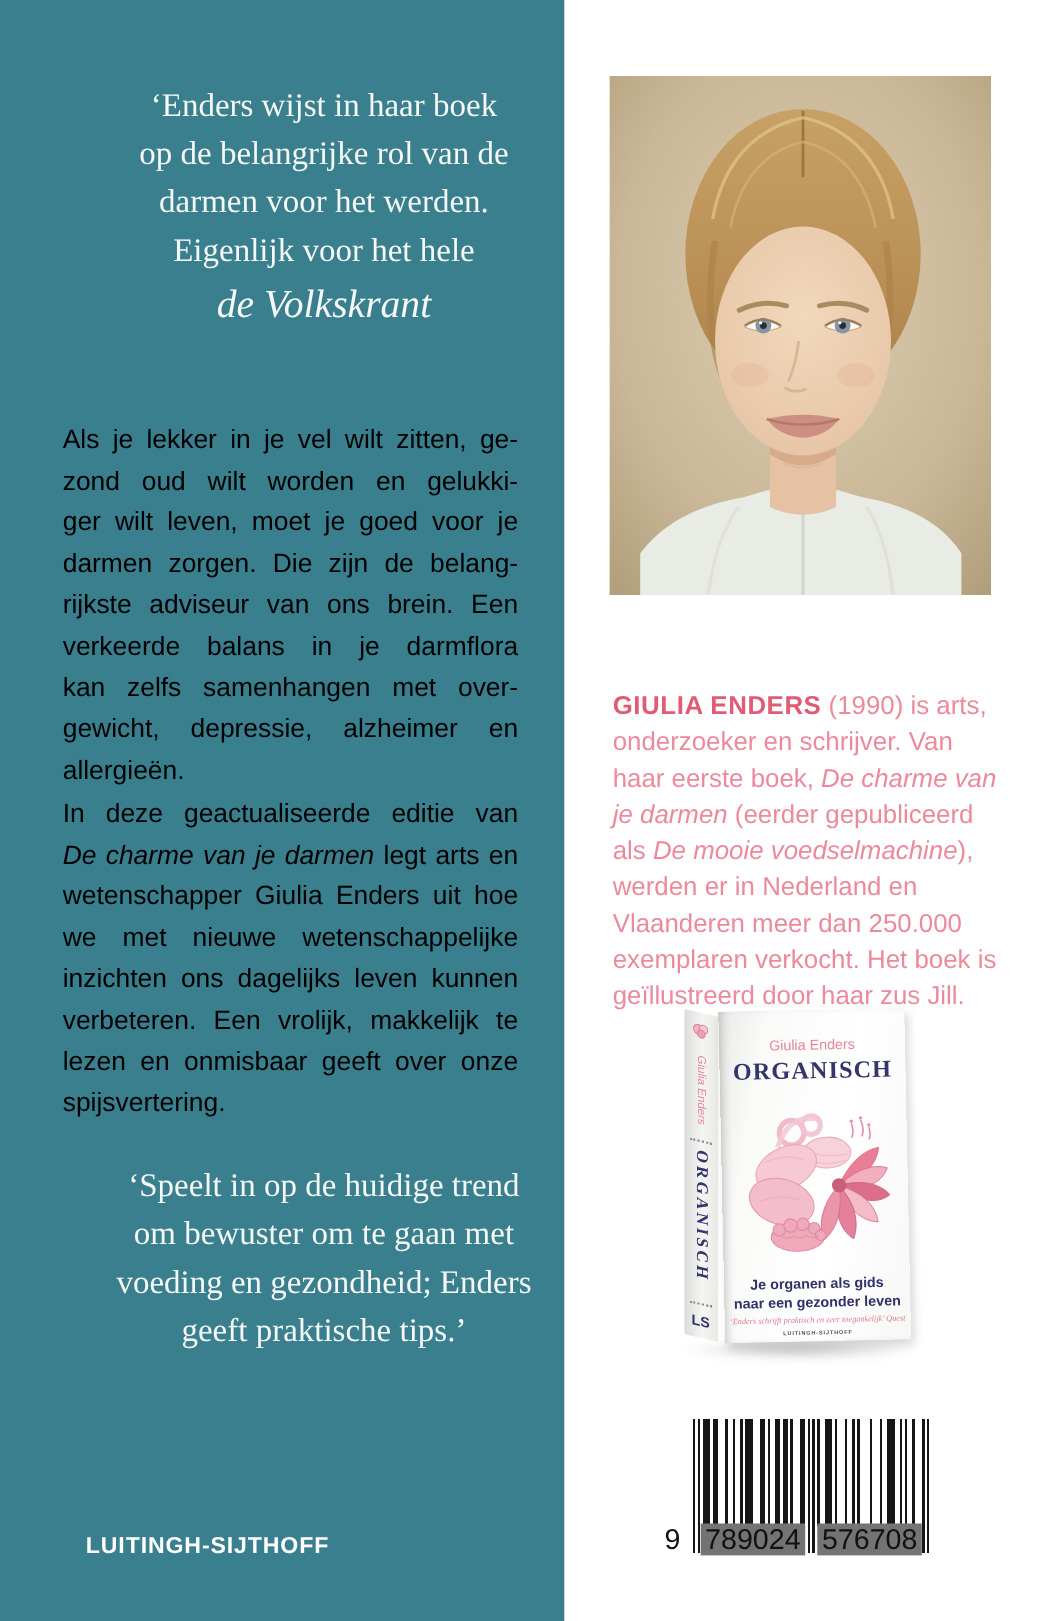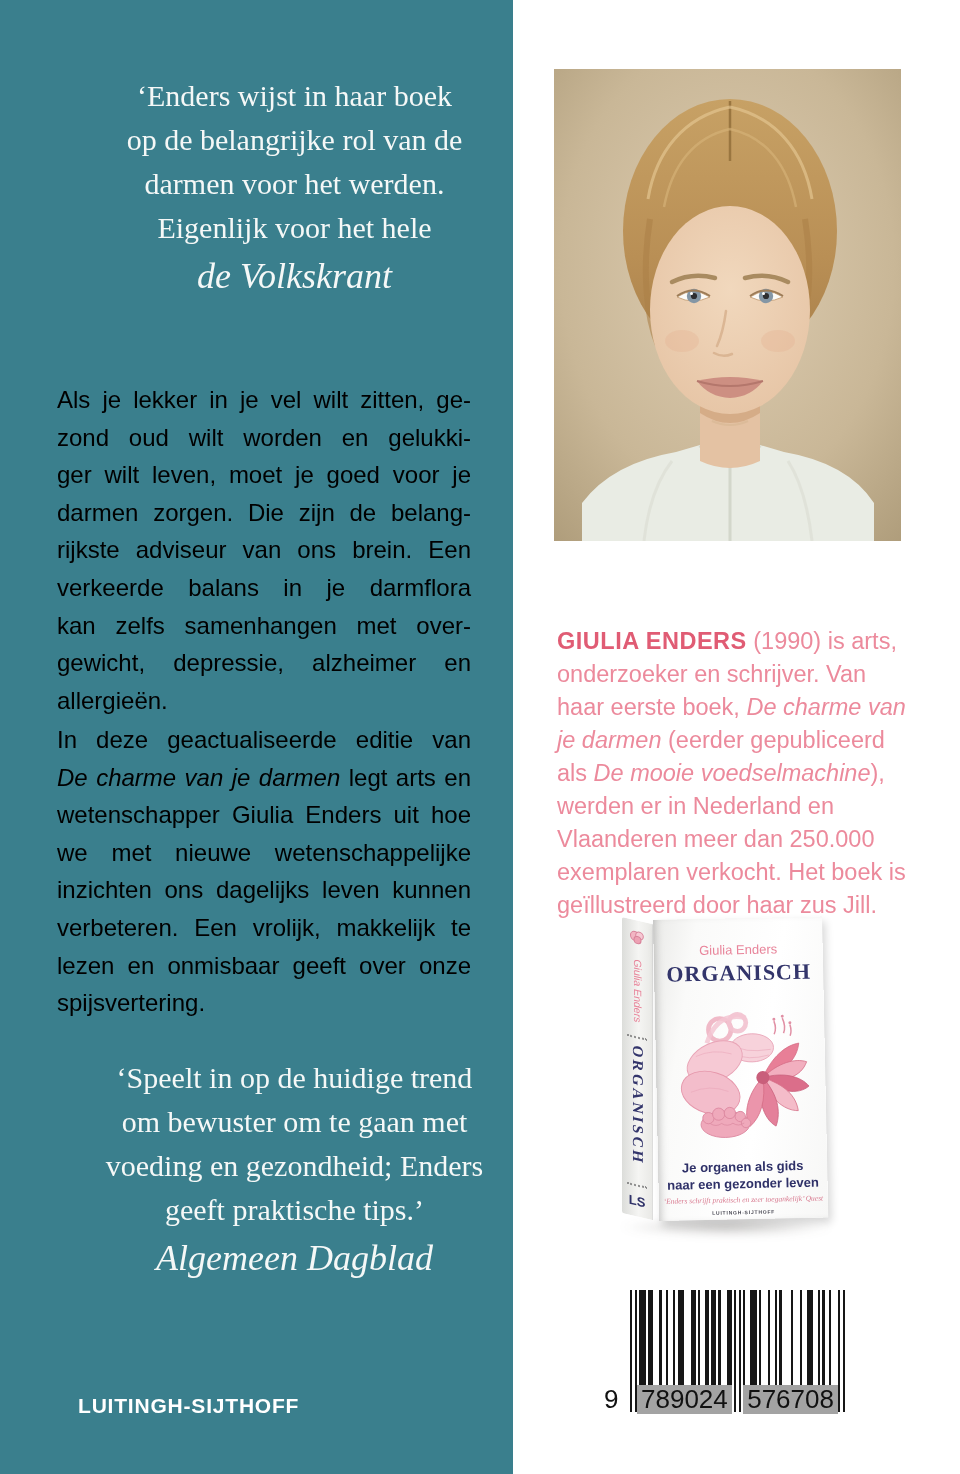--- a/index.html
+++ b/index.html
@@ -56,21 +56,21 @@
   .cov-tagline{position:absolute;top:240px;width:100%;text-align:center;color:#2f3168;
     font-size:13px;font-weight:bold;line-height:17px;}
   .cov-quote{position:absolute;top:277px;width:100%;text-align:center;color:#d8798f;
     font-family:"Liberation Serif",serif;font-style:italic;font-size:7.5px;}
   .cov-pub{position:absolute;top:291px;width:100%;text-align:center;color:#4a4a55;
     font-size:5px;font-weight:bold;letter-spacing:0.8px;}
   
   .barcode{position:absolute;left:630px;top:1290px;width:215px;height:128px;}
   .barcode svg{display:block;width:215px;height:125px;}
   .bc-nine{position:absolute;left:-26px;top:95px;font-size:26px;line-height:29px;color:#111;}
-  .bc-num{position:absolute;top:95px;height:29px;line-height:29px;background:#a3a3a3;
+  .bc-num{position:absolute;top:95px;height:29px;line-height:29px;background:#737373;
     font-size:26px;color:#111;text-align:center;}
   .bc-num.left{left:3.2%;width:44.2%;}
   .bc-num.right{left:52.6%;width:44.2%;}
 </style>
 </head>
 <body>
 
 <div class="left-panel">
 
   <div class="quote top">
@@ -106,21 +106,20 @@
       <div class="rl last"><span>spijsvertering.</span></div>
     </div>
 
   <div class="quote bottom">
     <div>
         <div class="rl">‘Speelt in op de huidige trend</div>
         <div class="rl">om bewuster om te gaan met</div>
         <div class="rl">voeding en gezondheid; Enders</div>
         <div class="rl last">geeft praktische tips.’</div>
       </div>
-    <div class="attr">Algemeen Dagblad</div>
   </div>
 
   <div class="publisher-logo">LUITINGH-SIJTHOFF</div>
 </div>
 
 <div class="photo">
   <svg width="347" height="472" viewBox="0 0 347 472">
     <defs>
       <radialGradient id="bgG" cx="50%" cy="42%" r="80%">
         <stop offset="0%" stop-color="#ddccb1"></stop>

